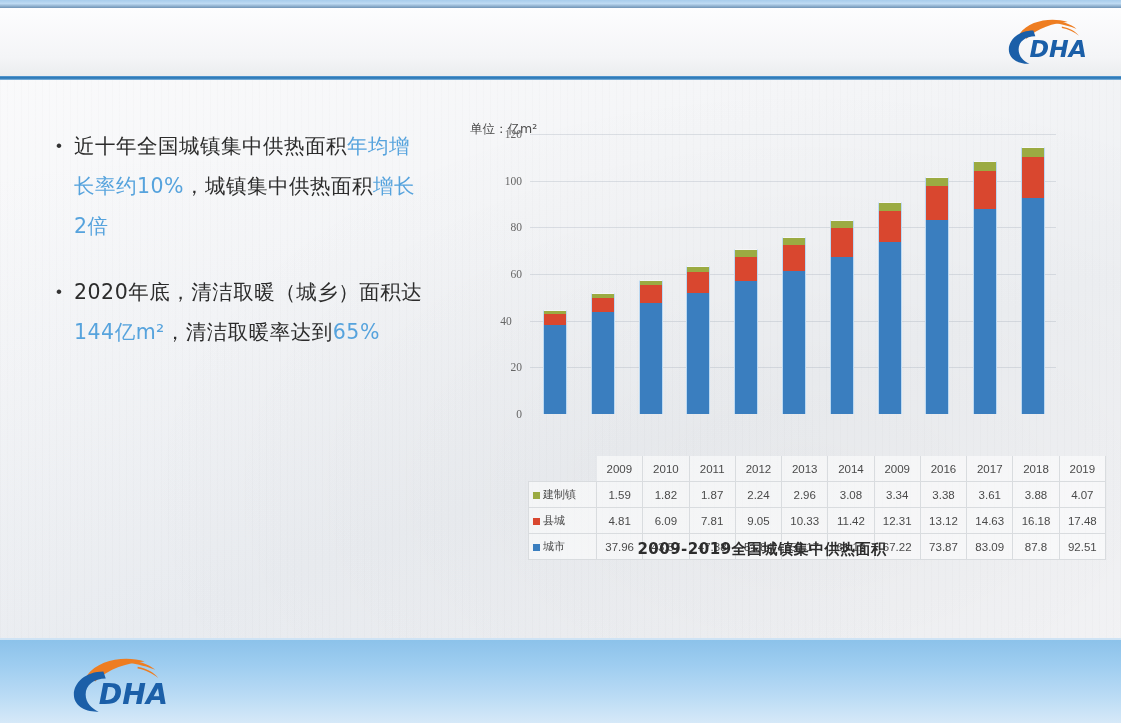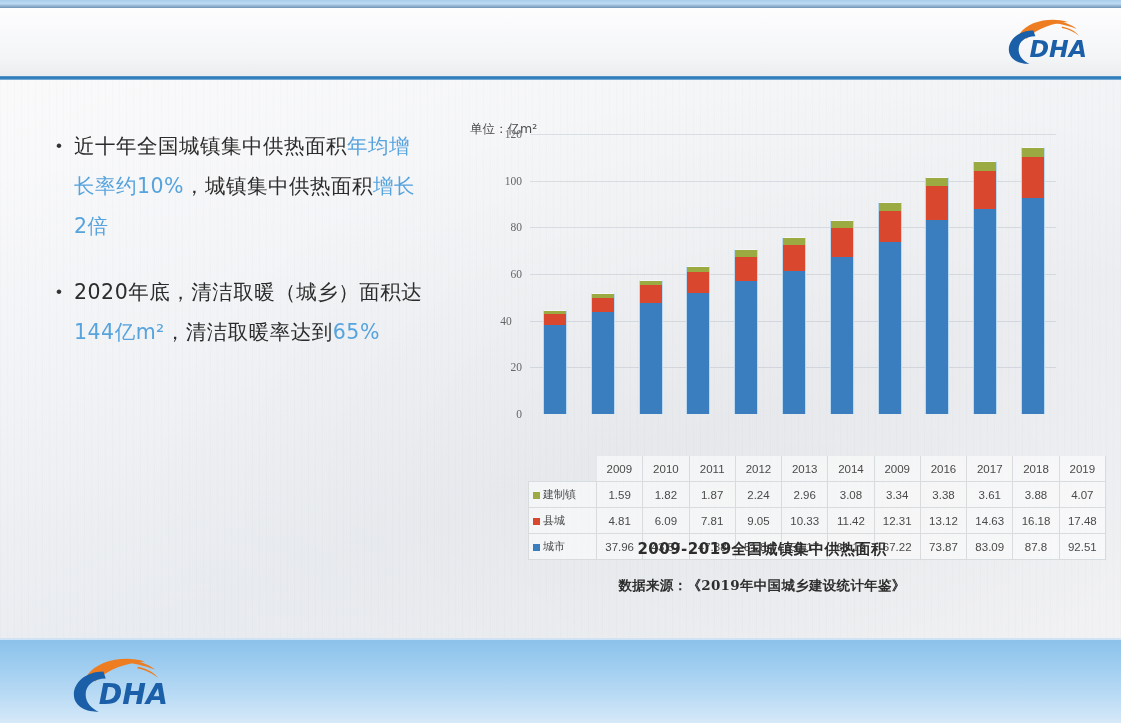--- a/index.html
+++ b/index.html
@@ -260,21 +260,20 @@
               <td>73.87</td>
               <td>83.09</td>
               <td>87.8</td>
               <td>92.51</td>
             </tr>
           </tbody>
         </table>
     </div>
 
     <div class="caption">2009-2019全国城镇集中供热面积</div>
-    <div class="source">数据来源：《2019年中国城乡建设统计年鉴》</div>
   </div>
 
   <div class="footer"></div>
   <svg class="logo logo-footer" viewBox="0 0 220 105">
     <path d="M42 40 C62 12, 108 6, 140 16 C112 18, 78 28, 56 50 Z" fill="#ee7d21"></path>
     <path d="M108 13 C128 14, 146 20, 158 30 C146 25, 128 20, 112 18 Z" fill="#ee7d21"></path>
     <path d="M128 25 C144 28, 156 35, 163 44 C153 36, 140 30, 128 28 Z" fill="#ee7d21"></path>
     <path d="M70 33 C40 33, 20 52, 20 72 C20 90, 38 102, 62 101 C50 96, 40 86, 40 72 C40 56, 54 45, 74 45 Z" fill="#1b5fa8"></path>
     <text x="62" y="88" font-family="DejaVu Sans, sans-serif" font-size="48" font-weight="700" font-style="italic" fill="#1b5fa8">DHA</text>
   </svg>

